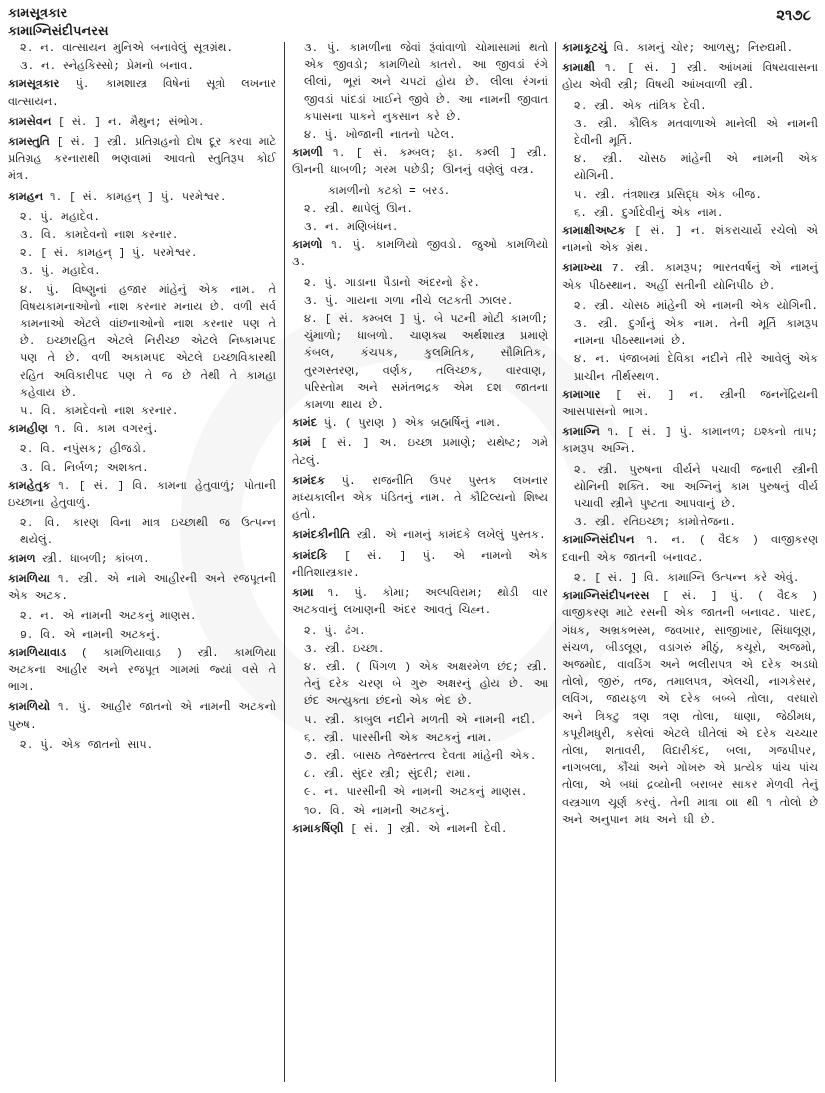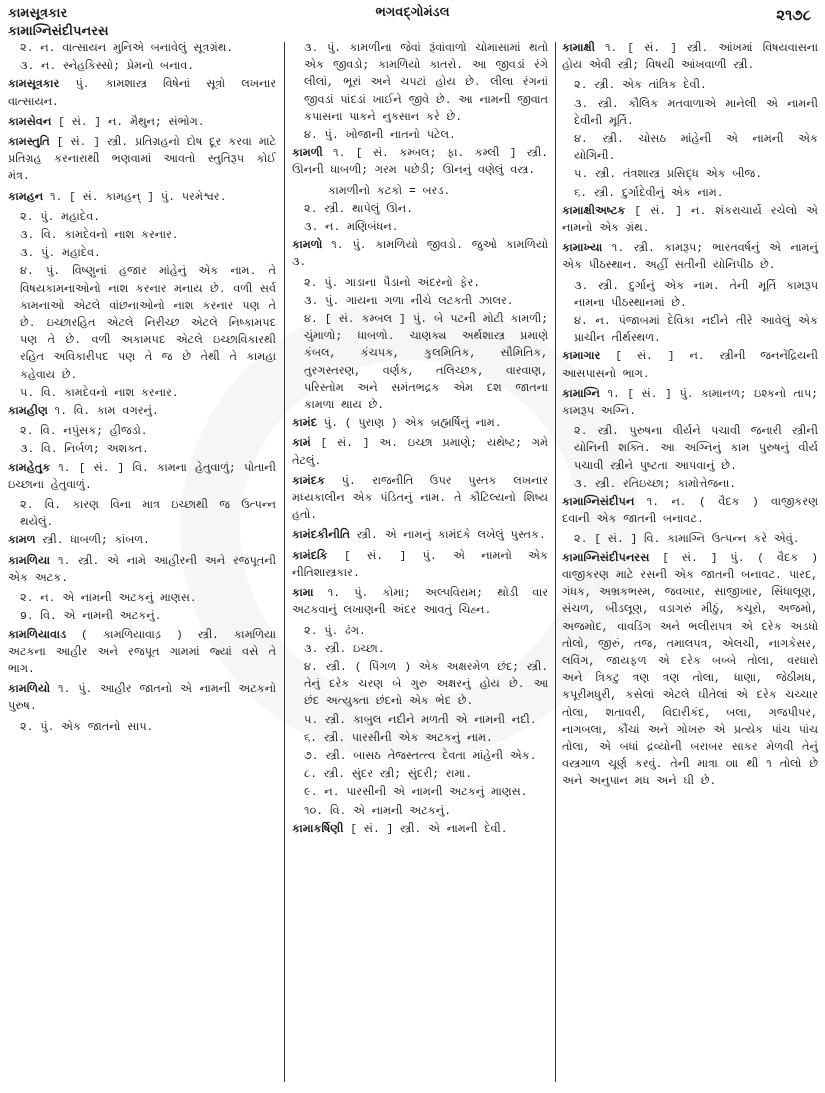--- a/index.html
+++ b/index.html
@@ -35,36 +35,36 @@
 </head>
 <body>
 
 <div class="watermark"></div>
 
 <div class="header">
   <div class="guide">
     <div>કામસૂત્રકાર</div>
     <div>કામાગ્નિસંદીપનરસ</div>
   </div>
-  <div class="running-title">ભગવદ્ગોમંડલ</div>
   <div class="page-no">૨૧૭૮</div>
 </div>
 
 <div class="columns">
   <div class="divider div-1"></div>
   <div class="divider div-2"></div>
   <div class="col col-1">
       <div class="sense">૨. ન. વાત્સાયન મુનિએ બનાવેલું સૂત્રગ્રંથ.</div>
       <div class="sense">૩. ન. સ્નેહકિસ્સો; પ્રેમનો બનાવ.</div>
       <div class="entry"><span class="hw">કામસૂત્રકાર</span><span class="body"> પું. કામશાસ્ત્ર વિષેનાં સૂત્રો લખનાર વાત્સાયન.</span></div>
       <div class="entry"><span class="hw">કામસેવન</span><span class="body"> [ સં. ] ન. મૈથુન; સંભોગ.</span></div>
       <div class="entry"><span class="hw">કામસ્તુતિ</span><span class="body"> [ સં. ] સ્ત્રી. પ્રતિગ્રહનો દોષ દૂર કરવા માટે પ્રતિગ્રહ કરનારાથી ભણવામાં આવતો સ્તુતિરૂપ કોઈ મંત્ર.</span></div>
       <div class="entry"><span class="hw">કામહન</span><span class="body"> ૧. [ સં. કામહન્ ] પું. પરમેશ્વર.</span></div>
       <div class="sense">૨. પું. મહાદેવ.</div>
       <div class="sense">૩. વિ. કામદેવનો નાશ કરનાર.</div>
+      <div class="sense">૨. [ સં. કામહન્ ] પું. પરમેશ્વર.</div>
       <div class="sense">૩. પું. મહાદેવ.</div>
       <div class="sense">૪. પું. વિષ્ણુનાં હજાર માંહેનું એક નામ. તે વિષયકામનાઓનો નાશ કરનાર મનાય છે. વળી સર્વ કામનાઓ એટલે વાંછનાઓનો નાશ કરનાર પણ તે છે. ઇચ્છારહિત એટલે નિરીચ્છ એટલે નિષ્કામપદ પણ તે છે. વળી અકામપદ એટલે ઇચ્છાવિકારથી રહિત અવિકારીપદ પણ તે જ છે તેથી તે કામહા કહેવાય છે.</div>
       <div class="sense">૫. વિ. કામદેવનો નાશ કરનાર.</div>
       <div class="entry"><span class="hw">કામહીણ</span><span class="body"> ૧. વિ. કામ વગરનું.</span></div>
       <div class="sense">૨. વિ. નપુંસક; હીજડો.</div>
       <div class="sense">૩. વિ. નિર્બળ; અશક્ત.</div>
       <div class="entry"><span class="hw">કામહેતુક</span><span class="body"> ૧. [ સં. ] વિ. કામના હેતુવાળું; પોતાની ઇચ્છાના હેતુવાળું.</span></div>
       <div class="sense">૨. વિ. કારણ વિના માત્ર ઇચ્છાથી જ ઉત્પન્ન થયેલું.</div>
       <div class="entry"><span class="hw">કામળ</span><span class="body"> સ્ત્રી. ધાબળી; કાંબળ.</span></div>
       <div class="entry"><span class="hw">કામળિયા</span><span class="body"> ૧. સ્ત્રી. એ નામે આહીરની અને રજપૂતની એક અટક.</span></div>
@@ -96,28 +96,30 @@
       <div class="sense">૪. સ્ત્રી. ( પિંગળ ) એક અક્ષરમેળ છંદ; સ્ત્રી. તેનું દરેક ચરણ બે ગુરુ અક્ષરનું હોય છે. આ છંદ અત્યુક્તા છંદનો એક ભેદ છે.</div>
       <div class="sense">૫. સ્ત્રી. કાબુલ નદીને મળતી એ નામની નદી.</div>
       <div class="sense">૬. સ્ત્રી. પારસીની એક અટકનું નામ.</div>
       <div class="sense">૭. સ્ત્રી. બાસઠ તેજસ્તત્ત્વ દેવતા માંહેની એક.</div>
       <div class="sense">૮. સ્ત્રી. સુંદર સ્ત્રી; સુંદરી; રામા.</div>
       <div class="sense">૯. ન. પારસીની એ નામની અટકનું માણસ.</div>
       <div class="sense">૧૦. વિ. એ નામની અટકનું.</div>
       <div class="entry"><span class="hw">કામાકર્ષિણી</span><span class="body"> [ સં. ] સ્ત્રી. એ નામની દેવી.</span></div>
     </div>
   <div class="col col-3">
+      <div class="entry"><span class="hw">કામાકૂટચું</span><span class="body"> વિ. કામનું ચોર; આળસુ; નિરુદ્યમી.</span></div>
       <div class="entry"><span class="hw">કામાક્ષી</span><span class="body"> ૧. [ સં. ] સ્ત્રી. આંખમાં વિષયવાસના હોય એવી સ્ત્રી; વિષયી આંખવાળી સ્ત્રી.</span></div>
       <div class="sense">૨. સ્ત્રી. એક તાંત્રિક દેવી.</div>
       <div class="sense">૩. સ્ત્રી. કૌલિક મતવાળાએ માનેલી એ નામની દેવીની મૂર્તિ.</div>
       <div class="sense">૪. સ્ત્રી. ચોસઠ માંહેની એ નામની એક યોગિની.</div>
       <div class="sense">૫. સ્ત્રી. તંત્રશાસ્ત્ર પ્રસિદ્ધ એક બીજ.</div>
       <div class="sense">૬. સ્ત્રી. દુર્ગાદેવીનું એક નામ.</div>
       <div class="entry"><span class="hw">કામાક્ષીઅષ્ટક</span><span class="body"> [ સં. ] ન. શંકરાચાર્યે રચેલો એ નામનો એક ગ્રંથ.</span></div>
-      <div class="entry"><span class="hw">કામાખ્યા</span><span class="body"> ૧. સ્ત્રી. કામરૂપ; ભારતવર્ષનું એ નામનું એક પીઠસ્થાન. અહીં સતીની યોનિપીઠ છે.</span></div>
+      <div class="entry"><span class="hw">કામાખ્યા</span><span class="body"> 7. સ્ત્રી. કામરૂપ; ભારતવર્ષનું એ નામનું એક પીઠસ્થાન. અહીં સતીની યોનિપીઠ છે.</span></div>
+      <div class="sense">૨. સ્ત્રી. ચોસઠ માંહેની એ નામની એક યોગિની.</div>
       <div class="sense">૩. સ્ત્રી. દુર્ગાનું એક નામ. તેની મૂર્તિ કામરૂપ નામના પીઠસ્થાનમાં છે.</div>
       <div class="sense">૪. ન. પંજાબમાં દેવિકા નદીને તીરે આવેલું એક પ્રાચીન તીર્થસ્થળ.</div>
       <div class="entry"><span class="hw">કામાગાર</span><span class="body"> [ સં. ] ન. સ્ત્રીની જનનેંદ્રિયની આસપાસનો ભાગ.</span></div>
       <div class="entry"><span class="hw">કામાગ્નિ</span><span class="body"> ૧. [ સં. ] પું. કામાનળ; ઇશ્કનો તાપ; કામરૂપ અગ્નિ.</span></div>
       <div class="sense">૨. સ્ત્રી. પુરુષના વીર્યને પચાવી જનારી સ્ત્રીની યોનિની શક્તિ. આ અગ્નિનું કામ પુરુષનું વીર્ય પચાવી સ્ત્રીને પુષ્ટતા આપવાનું છે.</div>
       <div class="sense">૩. સ્ત્રી. રતિઇચ્છા; કામોત્તેજના.</div>
       <div class="entry"><span class="hw">કામાગ્નિસંદીપન</span><span class="body"> ૧. ન. ( વૈદક ) વાજીકરણ દવાની એક જાતની બનાવટ.</span></div>
       <div class="sense">૨. [ સં. ] વિ. કામાગ્નિ ઉત્પન્ન કરે એવું.</div>
       <div class="entry"><span class="hw">કામાગ્નિસંદીપનરસ</span><span class="body"> [ સં. ] પું. ( વૈદક ) વાજીકરણ માટે રસની એક જાતની બનાવટ. પારદ, ગંધક, અભ્રકભસ્મ, જવખાર, સાજીખાર, સિંધાલૂણ, સંચળ, બીડલૂણ, વડાગરું મીઠું, કચૂરો, અજમો, અજમોદ, વાવડિંગ અને ભલીરાપત્ર એ દરેક અડધો તોલો, જીરું, તજ, તમાલપત્ર, એલચી, નાગકેસર, લવિંગ, જાયફળ એ દરેક બબ્બે તોલા, વરધારો અને ત્રિકટુ ત્રણ ત્રણ તોલા, ધાણા, જેઠીમધ, કપૂરીમધુરી, કસેલાં એટલે ઘીતેલાં એ દરેક ચચ્ચાર તોલા, શતાવરી, વિદારીકંદ, બલા, ગજપીપર, નાગબલા, કૌંચાં અને ગોખરુ એ પ્રત્યેક પાંચ પાંચ તોલા, એ બધાં દ્રવ્યોની બરાબર સાકર મેળવી તેનું વસ્ત્રગાળ ચૂર્ણ કરવું. તેની માત્રા ૦॥ થી ૧ તોલો છે અને અનુપાન મધ અને ઘી છે.</span></div>
     </div>

